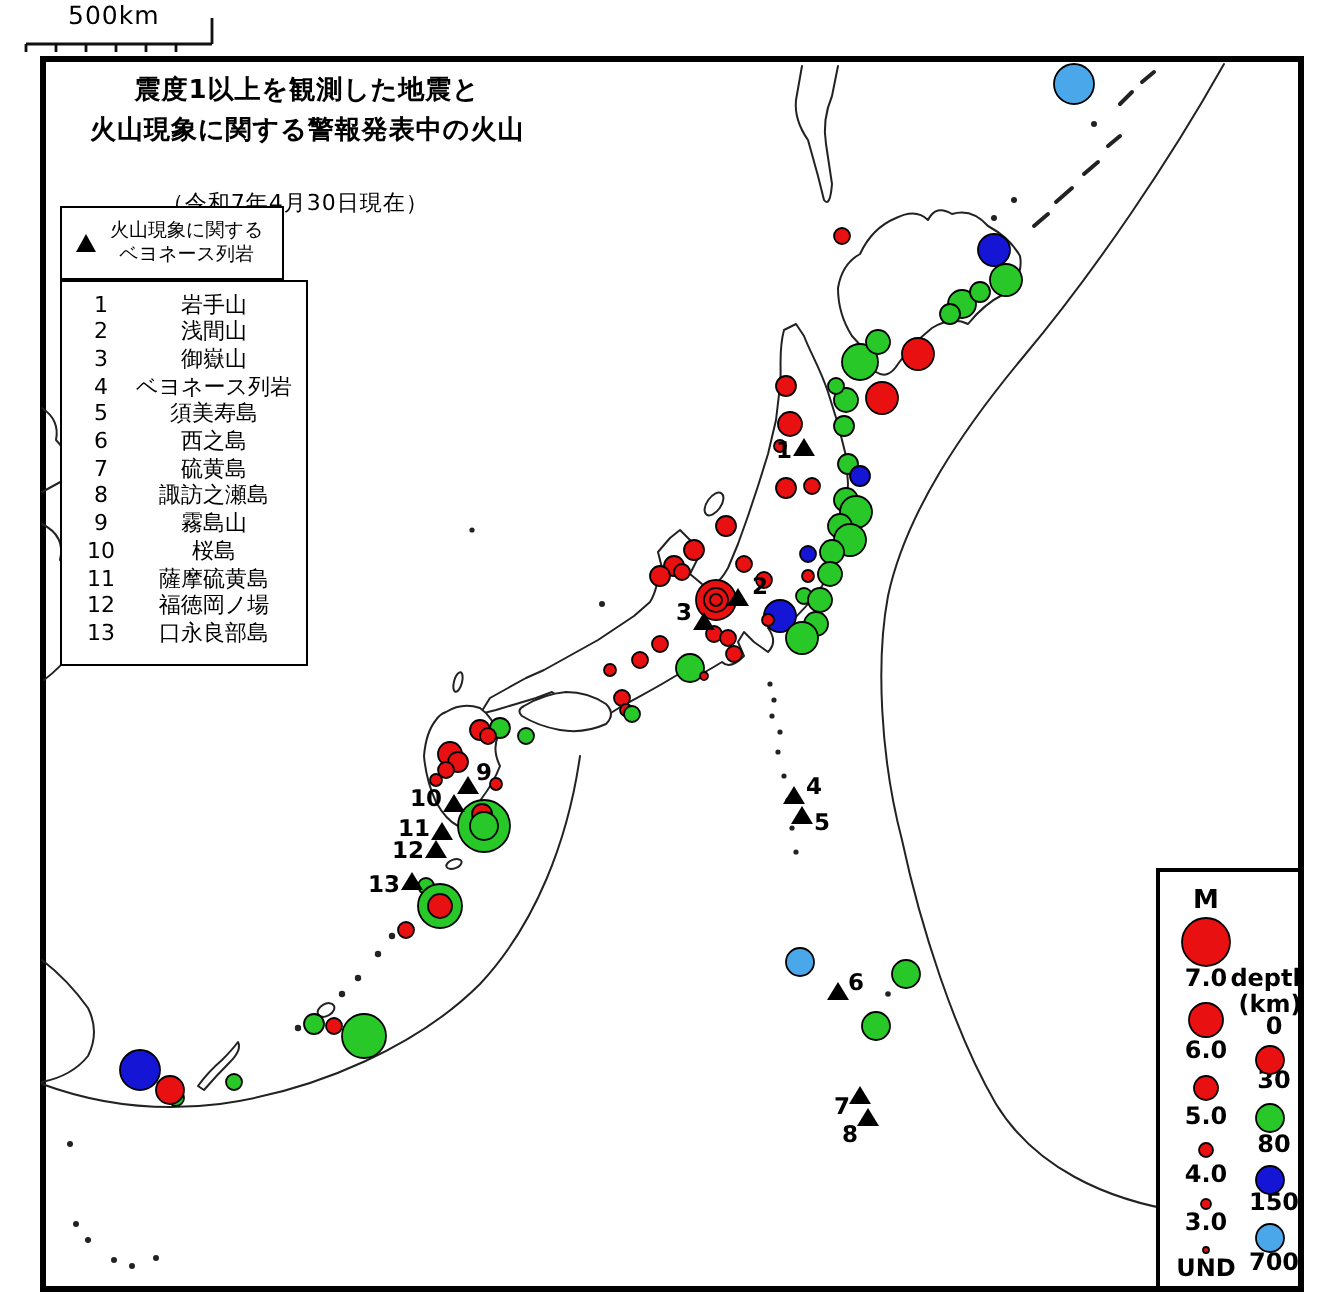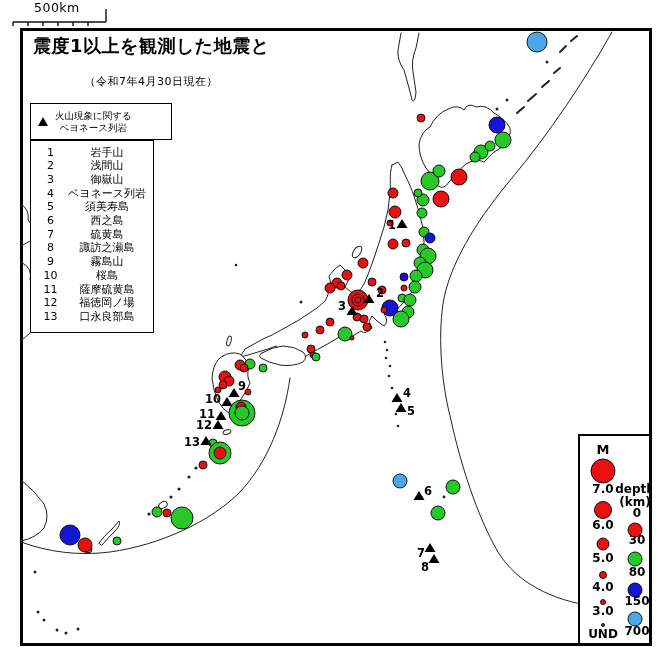--- a/index.html
+++ b/index.html
@@ -9,24 +9,24 @@
   #scalebar{position:absolute;left:12px;top:0;width:110px;height:28px;}
   #scalebar-label{position:absolute;left:22px;top:0;font-size:12.5px;letter-spacing:0.5px;}
   #scalebar-svg{position:absolute;left:0;top:0;}
   
   #map-frame{position:absolute;left:20px;top:28px;width:632px;height:618px;
              border:3px solid #000;box-sizing:border-box;z-index:1;}
   #map-svg{position:absolute;left:0;top:0;width:660px;height:650px;z-index:2;}
   #map-svg text{font-family:"DejaVu Sans","Liberation Sans",sans-serif;}
   
   #title-block{position:absolute;left:33px;top:36px;z-index:3;}
-  .title-line{font-size:18px;font-weight:bold;line-height:20px;letter-spacing:0.5px;}
+  .title-line{font-size:13px;font-weight:bold;line-height:20px;letter-spacing:0.5px;margin-left:12px;}
   #title-date{font-size:11px;margin-top:18px;letter-spacing:0.5px;}
   
-  #warn-box{position:absolute;left:30px;top:103px;width:142px;height:37px;border:1.5px solid #000;
+  #warn-box{position:absolute;left:30px;top:103px;width:112px;height:37px;border:1.5px solid #000;
             background:#fff;box-sizing:border-box;z-index:3;display:flex;align-items:center;padding-left:7px;}
   #warn-triangle{width:0;height:0;border-left:5.5px solid transparent;border-right:5.5px solid transparent;
                  border-bottom:9.5px solid #000;margin-right:7px;flex:0 0 auto;}
   #warn-text{font-size:9.5px;line-height:12px;}
   
   #volcano-list{position:absolute;left:30px;top:139.5px;width:124px;height:193px;border:1.5px solid #000;
                 background:#fff;box-sizing:border-box;z-index:3;padding-top:5px;}
   .vrow{display:flex;font-size:11px;line-height:13.7px;padding-left:9px;}
   .vnum{width:21px;flex:0 0 auto;}
   .vname{flex:1;}
@@ -215,20 +215,21 @@
         <text x="215" y="418" text-anchor="end" font-size="11.5" font-weight="bold" fill="#000">11</text>
         <polygon points="218,420 212.5,429 223.5,429" fill="#000"></polygon>
         <text x="212" y="429" text-anchor="end" font-size="11.5" font-weight="bold" fill="#000">12</text>
         <polygon points="206,436 200.5,445 211.5,445" fill="#000"></polygon>
         <text x="200" y="446" text-anchor="end" font-size="11.5" font-weight="bold" fill="#000">13</text>
       </g>
   </svg>
 
   <div id="title-block">
     <div class="title-line">震度1以上を観測した地震と</div>
+    <div class="title-line">火山現象に関する警報発表中の火山</div>
     <div id="title-date">（令和7年4月30日現在）</div>
   </div>
 
   <div id="warn-box">
     <span id="warn-triangle"></span>
     <div id="warn-text">
       <div>火山現象に関する</div>
       <div>ベヨネース列岩</div>
     </div>
   </div>

